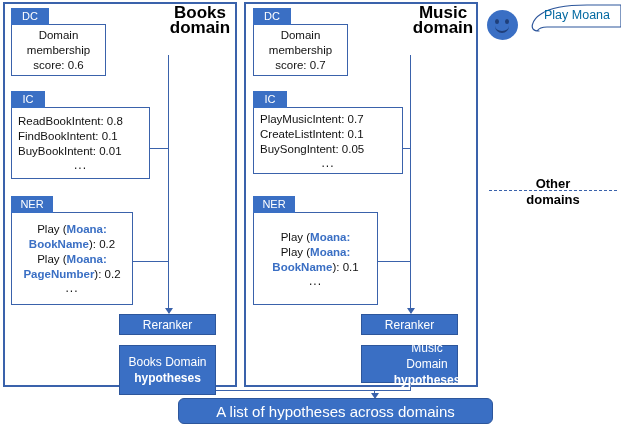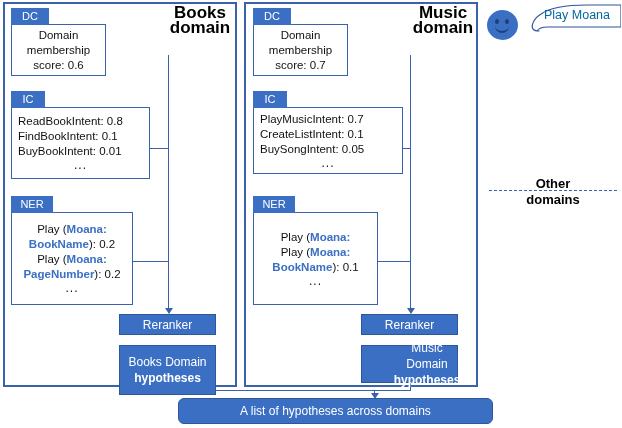--- a/index.html
+++ b/index.html
@@ -123,21 +123,21 @@
     position: absolute;
     left: 178px; top: 398px;
     width: 315px; height: 26px;
     background: #3a6fc4;
     border: 1px solid #2d569b;
     border-radius: 6px;
     color: #ffffff;
     display: flex;
     justify-content: center;
     align-items: center;
-    font-size: 12px;
+    font-size: 15px;
     box-sizing: border-box;
     z-index: 4;
   }
 
   
   #other-dashed {
     position: absolute;
     left: 489px; top: 190px;
     width: 128px; height: 0;
     border-top: 1px dashed #3a62ab;

